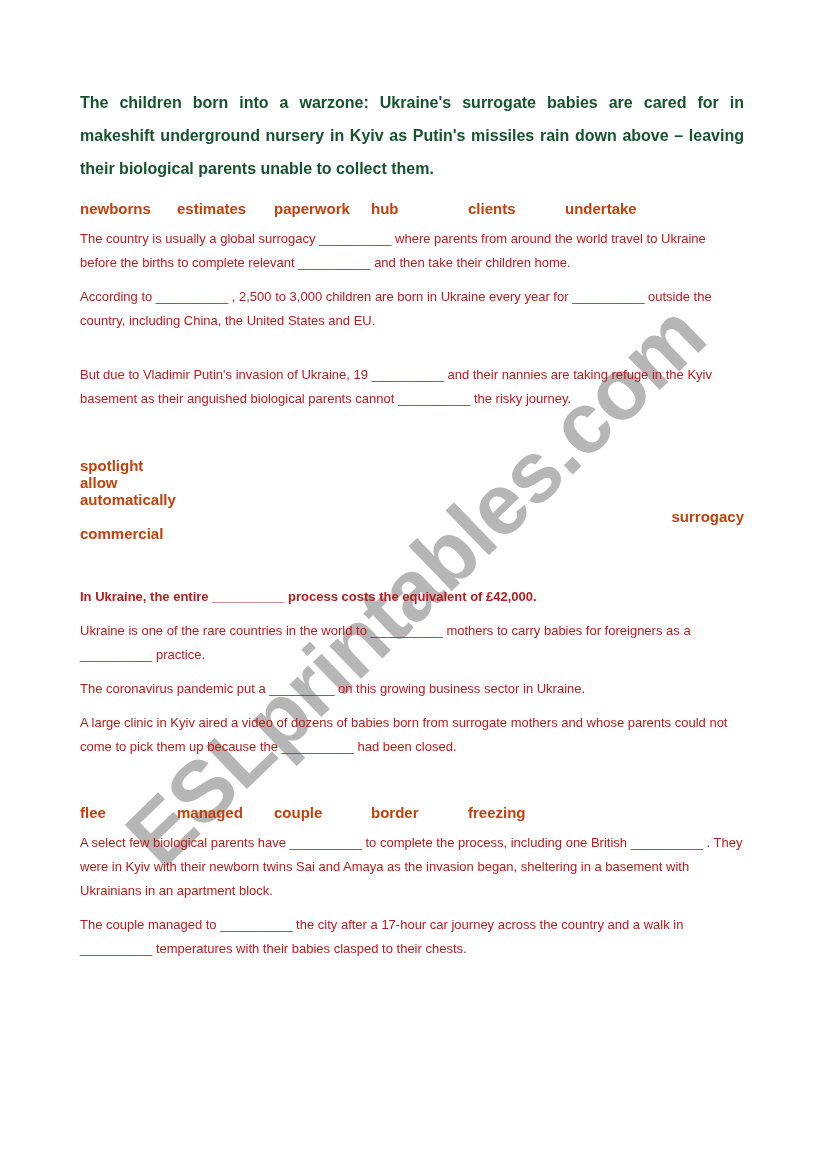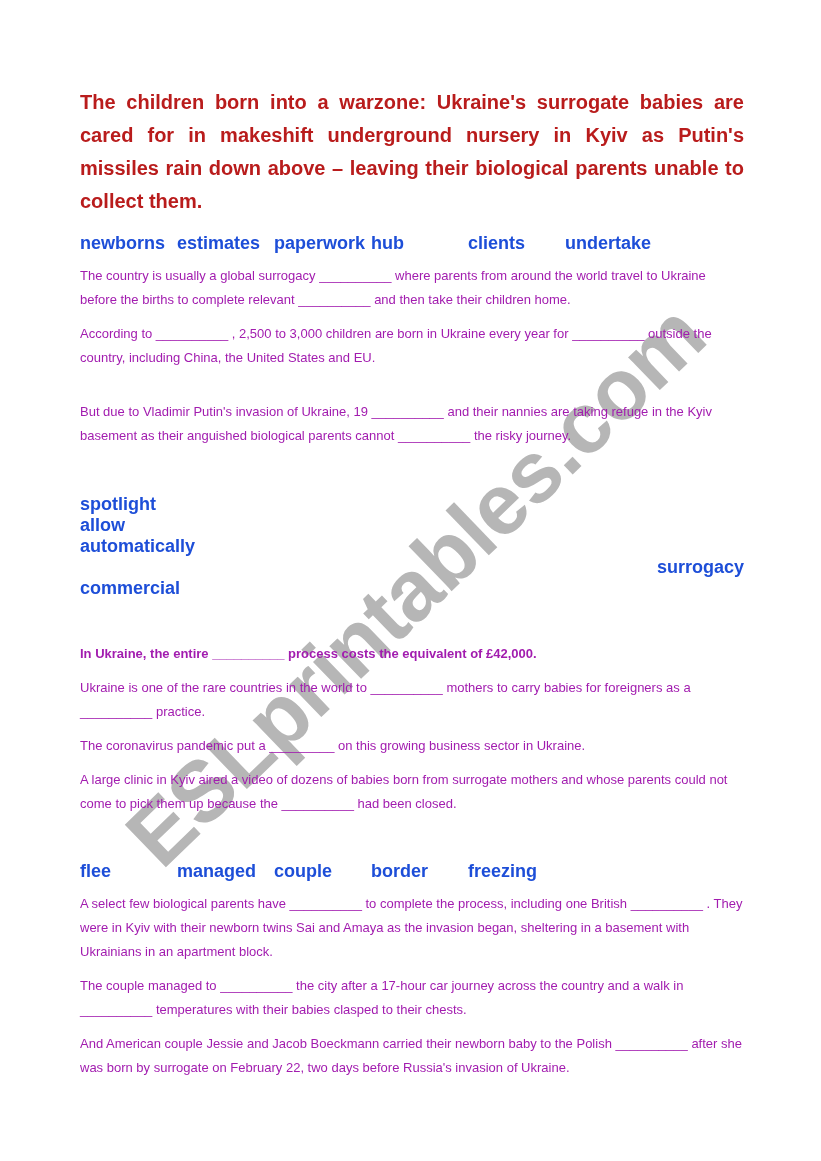--- a/index.html
+++ b/index.html
@@ -27,44 +27,44 @@
     user-select:none;
   }
   .content{
     position:absolute;
     left:80px;top:86px;
     width:664px;
     z-index:1;
   }
   .title{
     margin:0;
-    font-size:20px;
+    font-size:16px;
     line-height:33px;
     font-weight:700;
-    color:#b91c1c;
+    color:#14532d;
     text-align:justify;
   }
   .bank{
     display:flex;
     margin-top:15px;
     font-weight:700;
-    font-size:18px;
-    color:#1d4ed8;
+    font-size:15px;
+    color:#c2410c;
     white-space:nowrap;
   }
   .bank span{display:inline-block;min-width:97px;}
   .bank-2 span:nth-child(3){min-width:146px;}
   .bank-2 span:nth-child(4){min-width:147px;text-align:right;}
   .bank-2{margin-top:46px;flex-direction:column;}
   .bank-3{margin-top:45px;}
   .para{
     margin:10px 0 0 0;
     font-size:13px;
     line-height:24px;
-    color:#a21caf;
+    color:#b91c1c;
     text-align:left;
   }
   .para.p3{margin-top:30px;}
   .para.p4{margin-top:43px;font-weight:bold;}
   .para.p5{margin-top:13px;}
 </style>
 </head>
 <body>
 
 <div class="sheet">
@@ -104,16 +104,15 @@
     <div class="bank bank-3">
       <span>flee</span>
       <span>managed</span>
       <span>couple</span>
       <span>border</span>
       <span>freezing</span>
     </div>
 
     <p class="para p9">A select few biological parents have __________ to complete the process, including one British __________ . They were in Kyiv with their newborn twins Sai and Amaya as the invasion began, sheltering in a basement with Ukrainians in an apartment block.</p>
     <p class="para p10">The couple managed to __________ the city after a 17-hour car journey across the country and a walk in __________ temperatures with their babies clasped to their chests.</p>
-    <p class="para p11">And American couple Jessie and Jacob Boeckmann carried their newborn baby to the Polish __________ after she was born by surrogate on February 22, two days before Russia's invasion of Ukraine.</p>
 
   </div>
 </div>
 
 </body></html>

